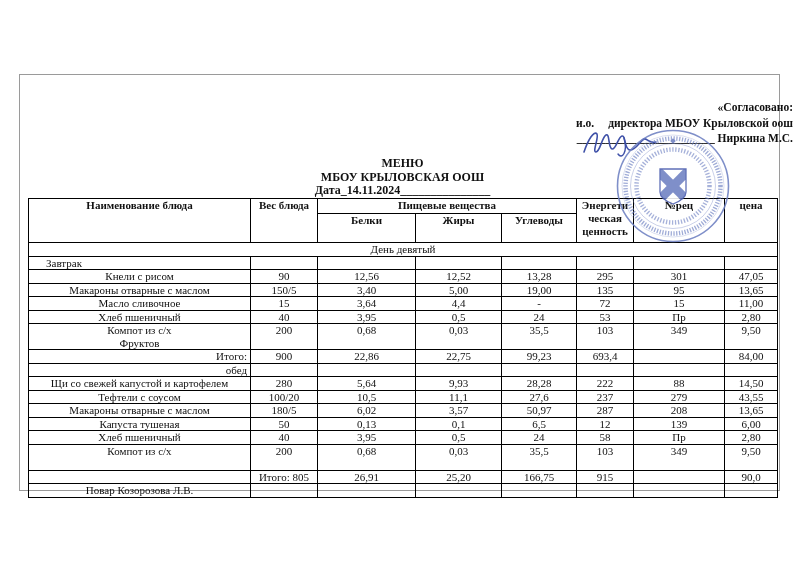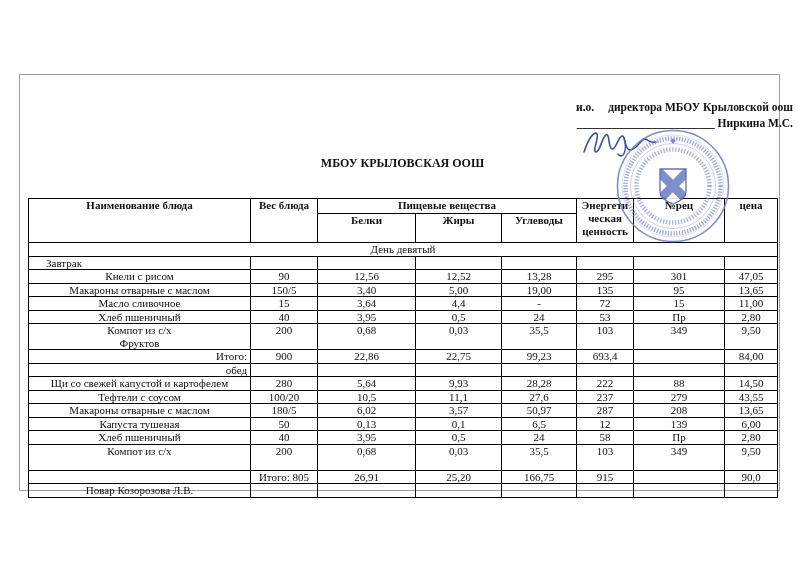--- a/index.html
+++ b/index.html
@@ -55,20 +55,21 @@
   .name-cell.align-center { text-align:center; }
 </style>
 </head>
 <body>
 
 <div class="sheet">
 
   <div class="page-border"></div>
 
   <div class="approval">
+    <div>«Согласовано:</div>
     <div><span>и.о.</span><span class="io-gap"></span><span>директора МБОУ Крыловской оош</span></div>
     <div><span class="uline">________________________</span> <span>Ниркина М.С.</span></div>
   </div>
 
   <svg class="signature-svg" width="100" height="40" viewBox="0 0 100 40">
     <path d="M6,28 C10,16 16,6 19,10 C21,14 14,28 18,28 C22,28 24,13 28,11 C32,9 30,24 34,25 C38,26 40,13 44,12 C48,11 46,26 52,26 C58,26 62,17 66,15 C69,14 71,20 78,18" fill="none" stroke="#3f51a8" stroke-width="1.6" stroke-linecap="round"></path>
     <path d="M46,14 C50,28 44,36 40,30" fill="none" stroke="#3f51a8" stroke-width="1.4" stroke-linecap="round"></path>
   </svg>
 
   <svg class="stamp-svg" width="118" height="118" viewBox="0 0 118 118">
@@ -87,21 +88,23 @@
     <rect x="57" y="12" width="4" height="4" fill="#6e80c2" transform="rotate(45 59 14)"></rect>
     <path d="M46,42 h26 v23 q0,7 -13,12 q-13,-5 -13,-12 z" fill="#ffffff" stroke="none"></path>
     <g clip-path="url(#shieldClip)" fill="#6e80c2">
       <rect x="34" y="54.5" width="50" height="9" transform="rotate(45 59 59)"></rect>
       <rect x="34" y="54.5" width="50" height="9" transform="rotate(-45 59 59)"></rect>
     </g>
     <path d="M46,42 h26 v23 q0,7 -13,12 q-13,-5 -13,-12 z" fill="none" stroke="#4a5cae" stroke-width="1.3"></path>
   </svg>
 
   <div class="title-block">
+    <div>МЕНЮ</div>
     <div>МБОУ КРЫЛОВСКАЯ ООШ</div>
+    <div>Дата_14.11.2024_______________</div>
   </div>
 
   <table class="menu-table">
     <colgroup>
       <col style="width:222px">
         <col style="width:67px">
         <col style="width:98px">
         <col style="width:86px">
       <col style="width:75px">
         <col style="width:57px">

